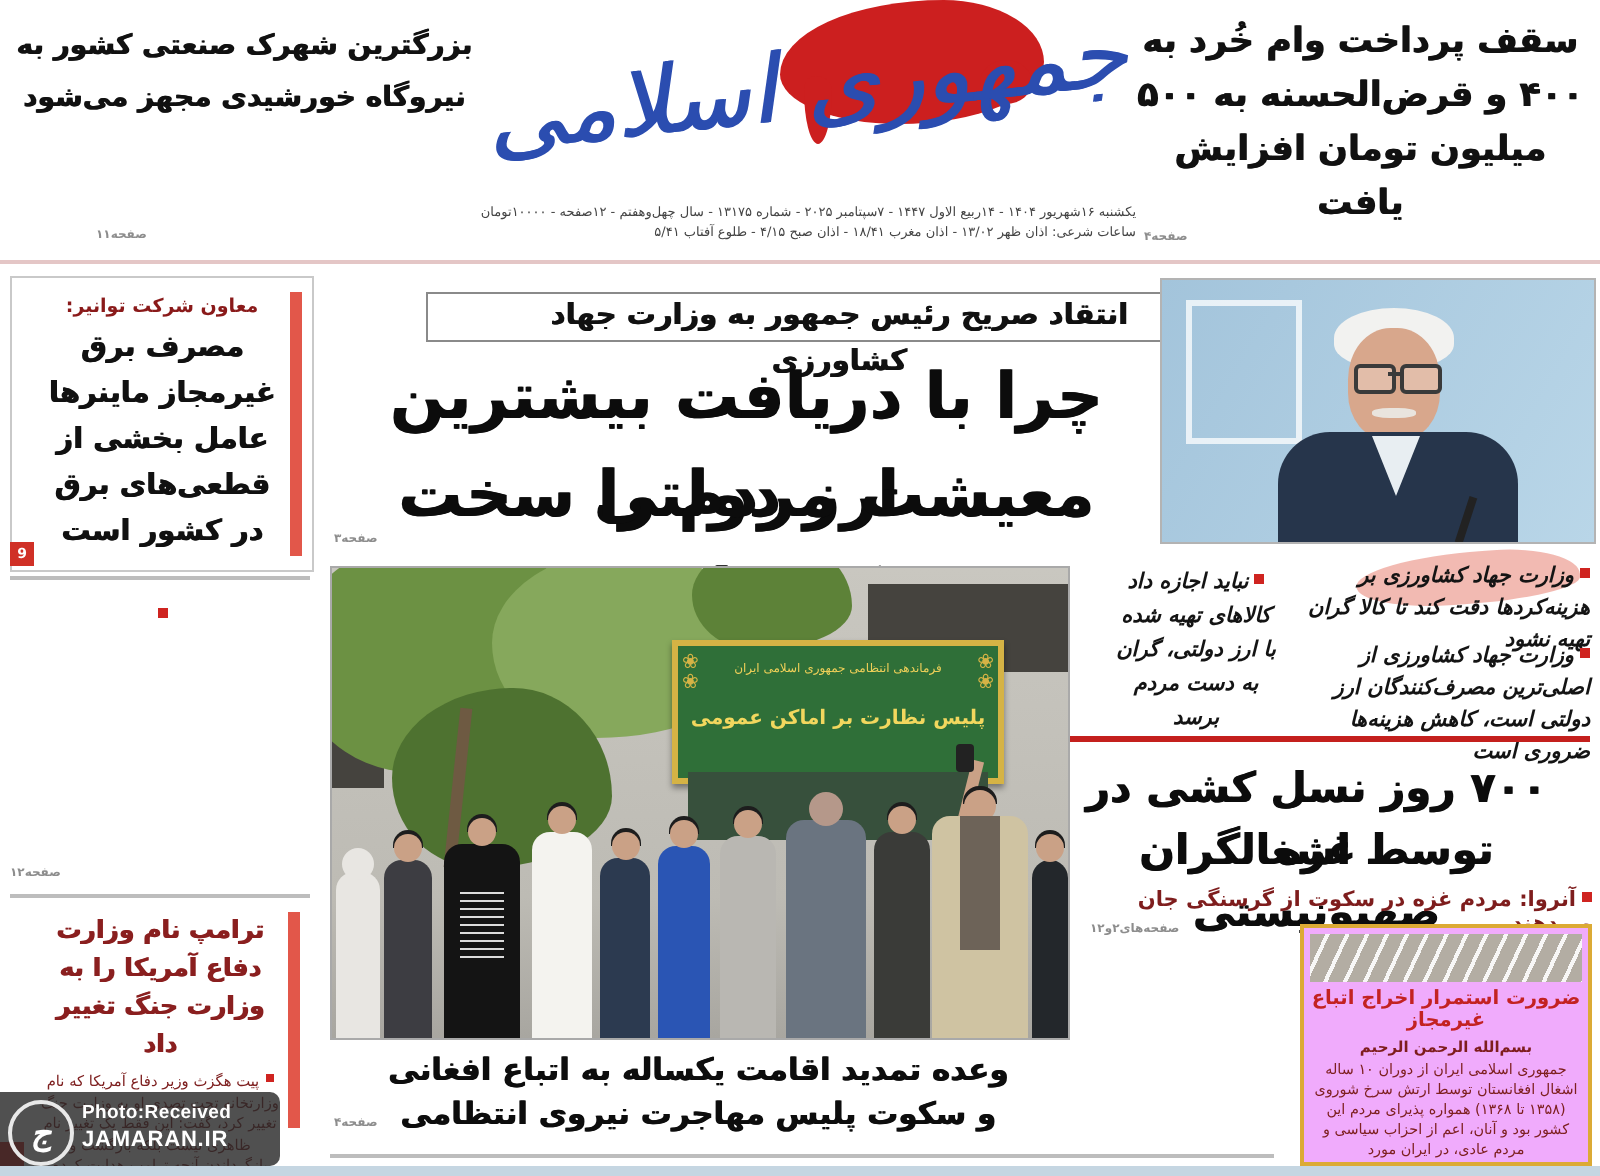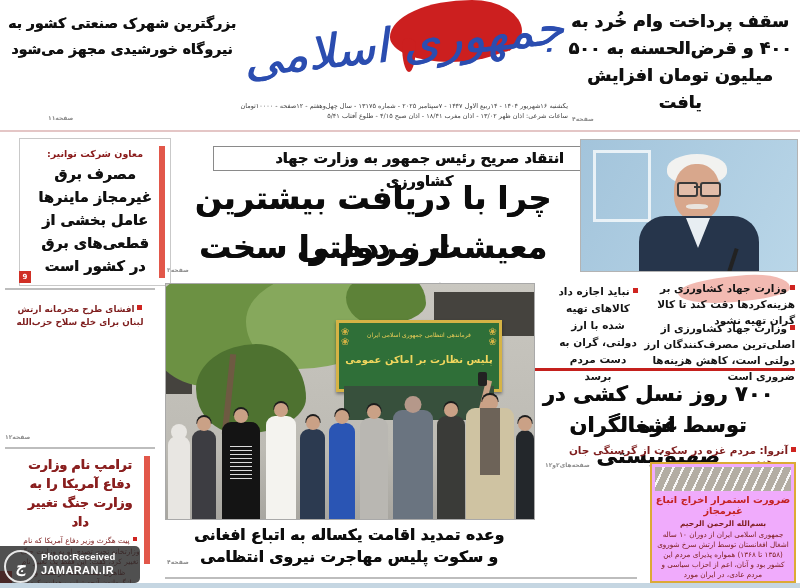--- a/index.html
+++ b/index.html
@@ -21,21 +21,21 @@
                  background:#cc1f1f;border-radius:40% 60% 50% 50%/20% 20% 80% 80%;}
   .splash:after{content:"";position:absolute;right:6px;top:30px;width:26px;height:22px;
                 background:#cc1f1f;border-radius:50%;}
   .dateline{font-size:6.5px;line-height:10px;color:#444;white-space:nowrap;}
   .hdr-divider{background:#e4c6c6;}
   
   .kicker-box{border:1.5px solid #8a8a8a;font-size:14.5px;line-height:23px;color:#111;padding-left:43px;}
   .lead-headline{font-size:32px;line-height:49px;color:#0c0c0c;}
   .portrait{border:1px solid #b3b3b3;background:linear-gradient(120deg,#a3c4db,#b9d6e8);overflow:hidden;}
   .wash{background:#efa99f;border-radius:60% 40% 55% 45%/55% 60% 40% 50%;transform:rotate(-4deg);opacity:.8;}
-  .bullet-item{font-size:10.5px;line-height:16px;color:#141414;font-weight:bold;}
+  .bullet-item{font-size:10.5px;line-height:16px;color:#141414;font-weight:bold;font-style:italic;}
   .red-rule{background:#c4201d;}
   
   .lc-box{border:1px solid #c9c9c9;}
   .redbar{position:absolute;left:auto;right:5px;width:6px;background:#e2574a;}
   .lc-kicker{font-size:9.5px;color:#8a1a1a;font-weight:bold;}
   .lc-head1{font-size:14.5px;line-height:23px;color:#111;}
   .lc-head2{font-size:16px;line-height:24px;color:#111;}
   .lc-sub{font-size:8.8px;line-height:13px;color:#7e1d1d;font-weight:bold;}
   .lc-head3{font-size:12.5px;line-height:19px;color:#8a1f1f;}
   .lc-body{font-size:7.4px;line-height:10.5px;color:#7e2020;text-align:center;}
@@ -134,32 +134,32 @@
   <div class="abs ref" style="left:545px;top:461px;">صفحه‌های۲و۱۲</div>
 
 
   <div class="abs editorial" style="left:650px;top:462px;width:146px;height:121px;box-sizing:border-box;">
     <div class="ed-band" style="margin:3px;height:24px;"></div>
     <div class="ed-title c" style="margin-top:2px;">ضرورت استمرار اخراج اتباع غیرمجاز</div>
     <div class="ed-basmala c" style="margin-top:3px;">بسم‌الله الرحمن الرحیم</div>
     <div class="ed-body" style="margin:2px 5px 0;">جمهوری اسلامی ایران از دوران ۱۰ ساله اشغال افغانستان توسط ارتش سرخ شوروی (۱۳۵۸ تا ۱۳۶۸) همواره پذیرای مردم این کشور بود و آنان، اعم از احزاب سیاسی و مردم عادی، در ایران مورد</div>
   </div>
 
-  <div class="abs lc-box" style="left:19px;top:138px;width:150px;height:146px;">
+  <div class="abs lc-box" style="left:5px;top:138px;width:150px;height:146px;">
     <div class="redbar" style="top:7px;height:132px;"></div>
     <div class="lc-kicker c" style="margin:9px 16px 0;">معاون شرکت توانیر:</div>
     <div class="lc-head1 heavy c" style="margin:4px 18px 0;">مصرف برق غیرمجاز ماینرها عامل بخشی از قطعی‌های برق در کشور است</div>
     <div class="badge abs" style="left:-1px;bottom:2px;">9</div>
   </div>
 
   <div class="abs col-divider" style="left:5px;top:288px;width:150px;height:1.5px;"></div>
 
   <div class="abs" style="left:5px;top:294px;width:150px;height:148px;">
     <div class="lc-sub c" style="margin:9px 10px 0;">
-      <span class="sq"></span><span>افشای طرح محرمانه ارتش لبنان برای خلع سلاح حزب‌الله</span>
+      <span class="sq"></span>
     </div>
     <div class="ref abs" style="left:0;bottom:2px;">صفحه۱۲</div>
   </div>
 
   <div class="abs col-divider" style="left:5px;top:447px;width:150px;height:1.5px;"></div>
 
   <div class="abs" style="left:5px;top:452px;width:150px;height:128px;">
     <div class="redbar" style="top:4px;height:108px;"></div>
     <div class="lc-head3 heavy c" style="margin:3px 16px 0;">ترامپ نام وزارت دفاع آمریکا را به وزارت جنگ تغییر داد</div>
     <div class="lc-body" style="margin:5px 14px 0;">

